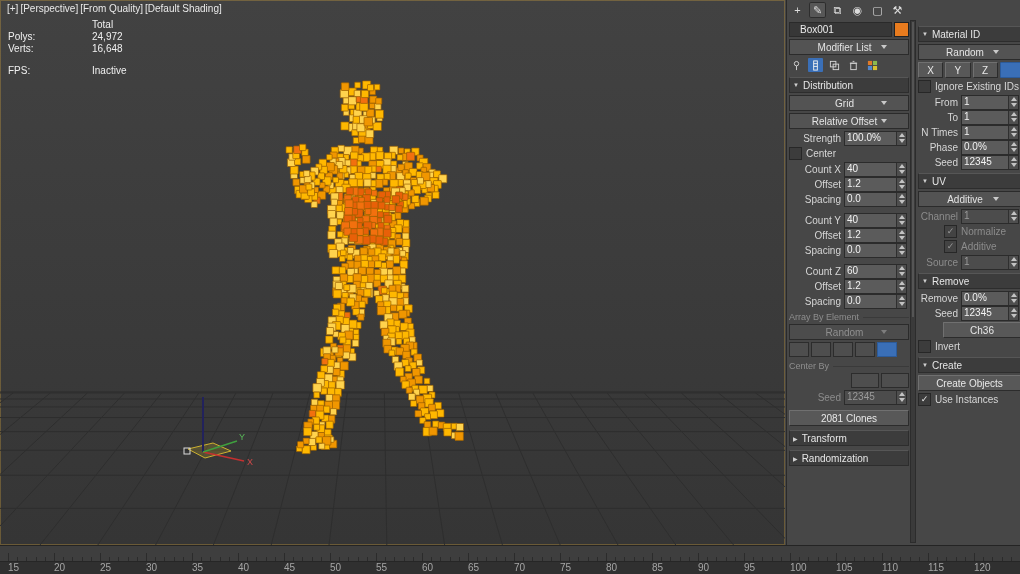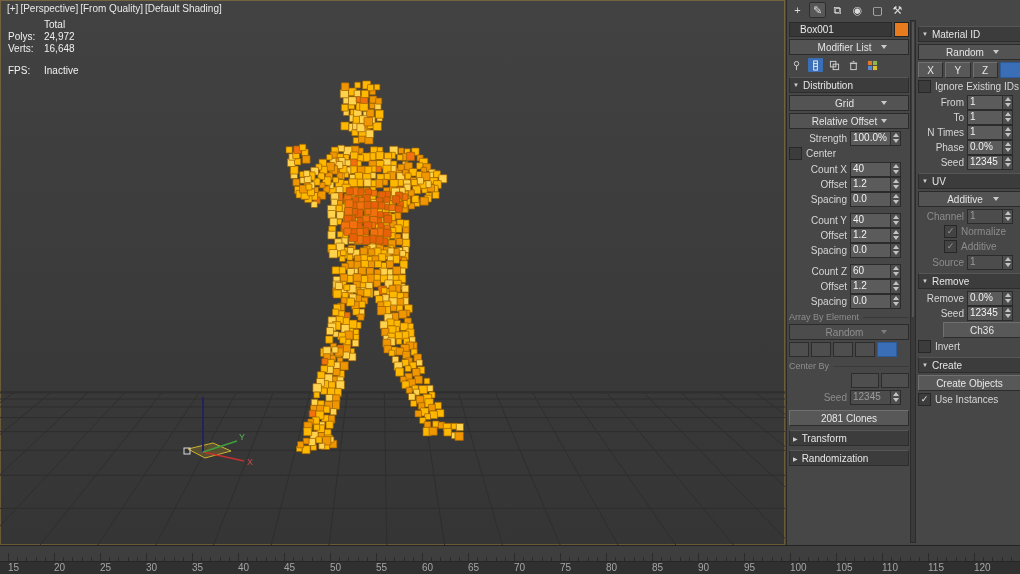--- a/index.html
+++ b/index.html
@@ -7,21 +7,21 @@
        font-family:"Liberation Sans","DejaVu Sans",sans-serif;font-size:10px;color:#d6d6d6;
        -webkit-font-smoothing:antialiased;user-select:none;}
   
   #viewport{position:absolute;left:0;top:0;width:785px;height:545px;
             background:linear-gradient(#424242,#353535);
             box-shadow:inset 0 0 0 1px rgba(205,160,60,.35);}
   #vp-svg{position:absolute;left:0;top:0;}
   #vp-label{position:absolute;left:7px;top:3px;display:flex;gap:2px;color:#e9e9e9;font-size:10px;}
   .vp-seg{cursor:default;}
   #vp-stats{position:absolute;left:8px;top:19px;line-height:12px;color:#f0f0f0;}
-  .stats-row{display:flex;}
+  .stats-row{display:flex;gap:48px;}
   .stats-label{width:36px;}
   .stats-row.fps{margin-top:10px;}
   
   #timeline{position:absolute;left:0;top:545px;width:1020px;height:29px;background:#303030;border-top:1px solid #242424;}
   #track{position:absolute;left:0;top:0;width:1020px;height:15px;background:#3e3e3e;border-bottom:1px solid #262626;}
   .tick{position:absolute;bottom:0;width:1px;background:#2b2b2b;}
   #ruler{position:absolute;left:0;top:15px;width:1020px;height:14px;}
   .ruler-num{position:absolute;top:1px;color:#a6a6a6;font-size:10px;}
   
   #panel{position:absolute;left:786px;top:0;width:234px;height:545px;background:#474747;border-left:1px solid #2a2a2a;}
@@ -43,21 +43,21 @@
   .dropdown.disabled .dd-arrow{border-top-color:#7d7d7d;}
   #mod-stack{margin:2px 0;border:1px solid #c9c9c9;background:#3d3d3d;padding:1px 0;min-height:26px;}
   .stack-row{display:flex;align-items:center;height:13px;padding:0 2px;color:#e5e5e5;gap:2px;}
   .stack-row.selected{background:#3a6aae;color:#fff;}
   .stack-row.child{padding-left:18px;}
   #stack-toolbar{display:flex;align-items:center;gap:4px;margin:2px 0 3px;height:16px;}
   .sticon{width:15px;height:14px;display:flex;align-items:center;justify-content:center;border-radius:1px;}
   .sticon.active{background:#3a6fb7;}
   .rollout-header{display:flex;align-items:center;height:14px;background:#3c3c3c;border:1px solid #2d2d2d;border-top-color:#565656;margin:4px 0 2px;padding:0 3px;color:#e6e6e6;}
   .rh-arrow{font-size:6px;margin-right:4px;color:#cfcfcf;}
-  .spin-row{display:flex;align-items:center;height:14px;margin:1px 8px;}
+  .spin-row{display:flex;align-items:center;height:14px;margin:1px 2px;}
   .spin-row.group-gap{margin-top:7px;}
   .spin-label{width:50px;text-align:right;margin-right:3px;color:#d6d6d6;white-space:nowrap;overflow:hidden;}
   #col2 .spin-label{width:38px;}
   .spin-field{flex:1;display:flex;height:13px;background:#5b5b5b;border:1px solid #2b2b2b;align-items:stretch;}
   .spin-value{flex:1;padding:0 2px;line-height:12px;color:#f2f2f2;overflow:hidden;}
   .spin-btns{width:9px;background:#4e4e4e;border-left:1px solid #2f2f2f;display:flex;flex-direction:column;align-items:center;justify-content:space-evenly;}
   .spin-btns .up{width:0;height:0;border-left:3px solid transparent;border-right:3px solid transparent;border-bottom:4px solid #c3c3c3;}
   .spin-btns .dn{width:0;height:0;border-left:3px solid transparent;border-right:3px solid transparent;border-top:4px solid #c3c3c3;}
   .spin-row.disabled .spin-label{color:#8c8c8c;}
   .spin-row.disabled .spin-value{color:#9a9a9a;}

